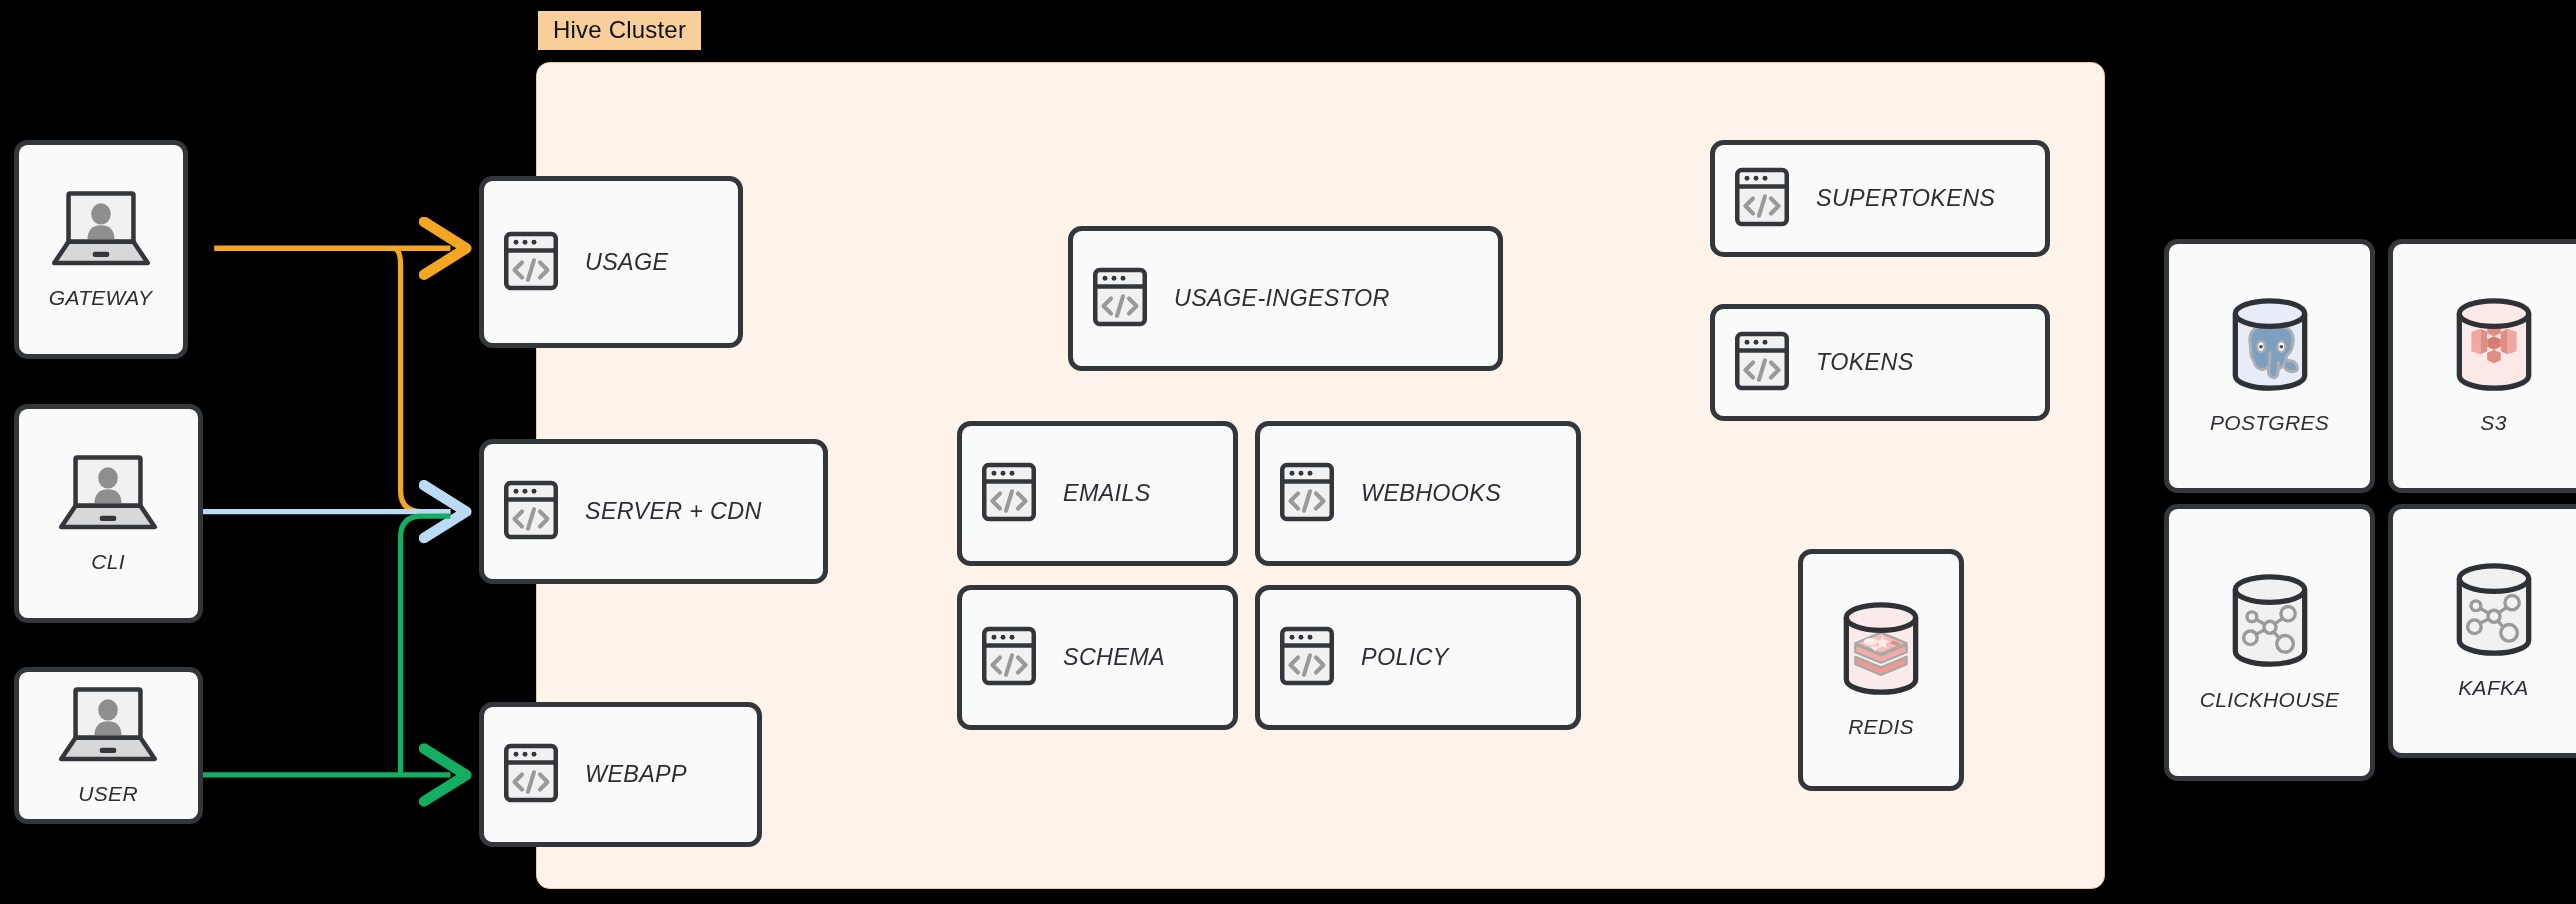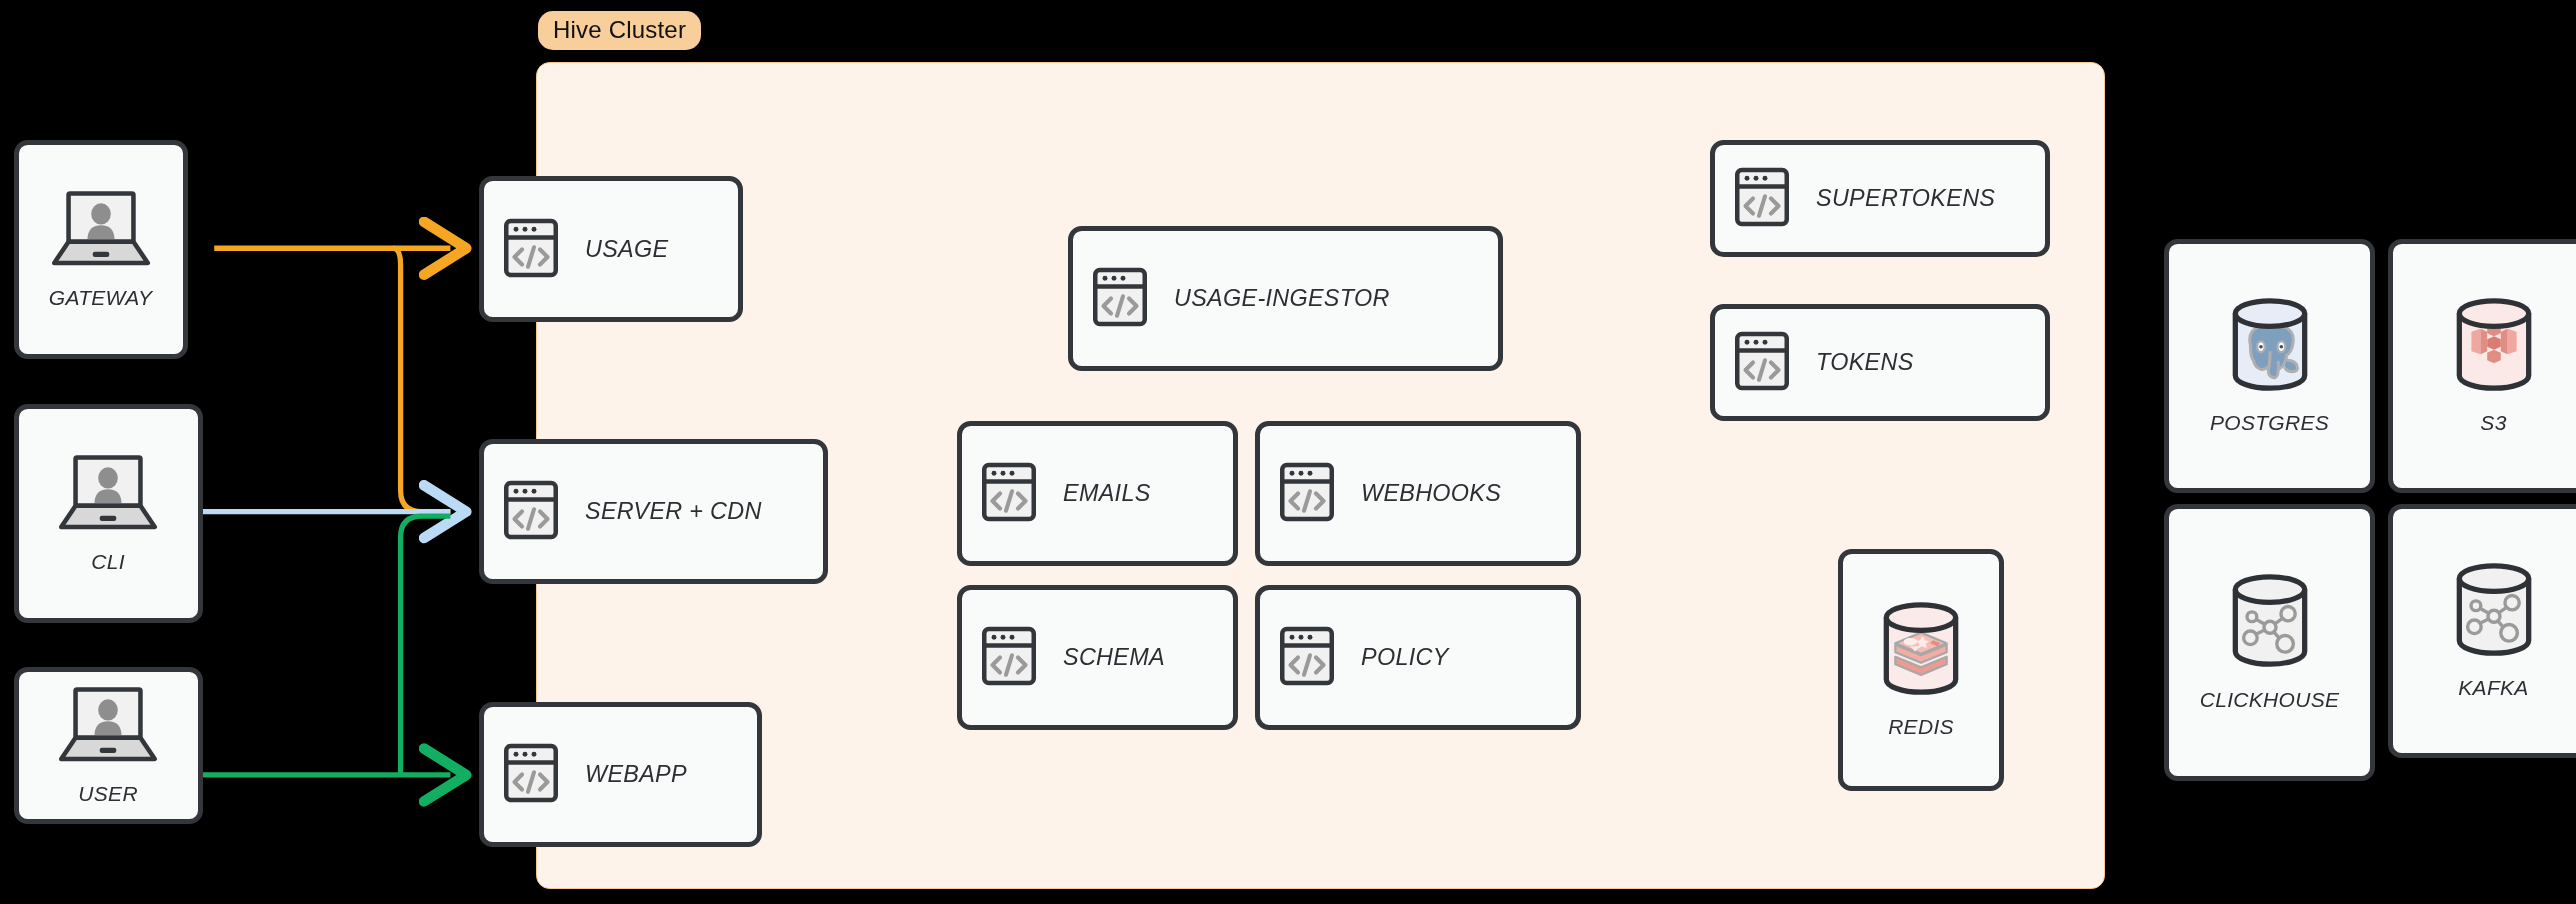--- a/index.html
+++ b/index.html
@@ -25,21 +25,21 @@
     border: 1.5px solid #F7C893;
     border-radius: 13.6px;
   }
   .cluster-badge {
     position: absolute;
     left: 538px; top: 10.6px;
     height: 39px;
     padding: 0 15px;
     display: flex; align-items: center;
     background: #F8CE9B;
-    border-radius: 15px;
+    border-radius: 0;
     font-size: 24px;
     color: #111111;
     letter-spacing: 0.2px;
     white-space: nowrap;
     z-index: 40;
   }
 
   
   .node {
     position: absolute;
@@ -162,21 +162,21 @@
         <ellipse cx="66" cy="33" rx="13" ry="14" fill="#8E8E8E"></ellipse>
         <path d="M48 68 q0-20 18-20 q18 0 18 20 z" fill="#8E8E8E"></path>
         <path d="M23 70 L109 70 L128 98 L4 98 Z" fill="#D8D8D8" stroke="#33373B" stroke-width="6" stroke-linejoin="round"></path>
         <path d="M23 70 L109 70" stroke="#33373B" stroke-width="3" stroke-dasharray="5 5"></path>
         <rect x="55" y="83" width="22" height="7" rx="3" fill="#33373B"></rect>
       </svg>
     </span>
     <span class="label">USER</span>
   </div>
 
-  <div class="node service" style="left:479px; top:176px; width:264px; height:146px;">
+  <div class="node service" style="left:479px; top:176px; width:264px; height:172px;">
     <span class="icon-browser">
       <svg width="56" height="60" viewBox="0 0 74 80" xmlns="http://www.w3.org/2000/svg">
         <rect x="4" y="4" width="66" height="72" rx="6" fill="#F1F1F1" stroke="#33373B" stroke-width="6"></rect>
         <path d="M4 26 L70 26" stroke="#33373B" stroke-width="6"></path>
         <circle cx="17" cy="15" r="3.3" fill="#33373B"></circle>
         <circle cx="29" cy="15" r="3.3" fill="#33373B"></circle>
         <circle cx="41" cy="15" r="3.3" fill="#33373B"></circle>
         <path d="M25 42 L15 52 L25 62" fill="none" stroke="#9A9A9A" stroke-width="5.5" stroke-linecap="round" stroke-linejoin="round"></path>
         <path d="M49 42 L59 52 L49 62" fill="none" stroke="#9A9A9A" stroke-width="5.5" stroke-linecap="round" stroke-linejoin="round"></path>
         <path d="M41 39 L33 65" fill="none" stroke="#9A9A9A" stroke-width="5.5" stroke-linecap="round"></path>
@@ -322,21 +322,21 @@
         <circle cx="29" cy="15" r="3.3" fill="#33373B"></circle>
         <circle cx="41" cy="15" r="3.3" fill="#33373B"></circle>
         <path d="M25 42 L15 52 L25 62" fill="none" stroke="#9A9A9A" stroke-width="5.5" stroke-linecap="round" stroke-linejoin="round"></path>
         <path d="M49 42 L59 52 L49 62" fill="none" stroke="#9A9A9A" stroke-width="5.5" stroke-linecap="round" stroke-linejoin="round"></path>
         <path d="M41 39 L33 65" fill="none" stroke="#9A9A9A" stroke-width="5.5" stroke-linecap="round"></path>
       </svg>
     </span>
     <span class="label">TOKENS</span>
   </div>
 
-  <div class="node stack" style="left:1838px; top:549px; width:166px; height:242px;">
+  <div class="node stack" style="left:1798px; top:549px; width:166px; height:242px;">
     <span class="icon-db">
       <svg width="94" height="98" viewBox="0 0 124 130" xmlns="http://www.w3.org/2000/svg">
         <path d="M16 22 L16 104 a46 17 0 0 0 92 0 L108 22 Z" fill="#FAEAEA"></path>
         <path d="M16 104 a46 17 0 0 0 92 0" fill="none" stroke="#BFBFBF" stroke-width="4" stroke-dasharray="6 7"></path>
 
         <g>
           <path d="M62 88 L96 74 L96 84 L62 98 L28 84 L28 74 Z" fill="#EF9A91" stroke="#A8A8A8" stroke-width="3" stroke-linejoin="round"></path>
           <path d="M62 72 L96 58 L96 68 L62 82 L28 68 L28 58 Z" fill="#F3ACA4" stroke="#A8A8A8" stroke-width="3" stroke-linejoin="round"></path>
           <path d="M62 42 L96 56 L62 70 L28 56 Z" fill="#F6BCB5" stroke="#A8A8A8" stroke-width="3" stroke-linejoin="round"></path>
           <ellipse cx="48" cy="54" rx="9" ry="5" fill="#FDEDEA"></ellipse>

